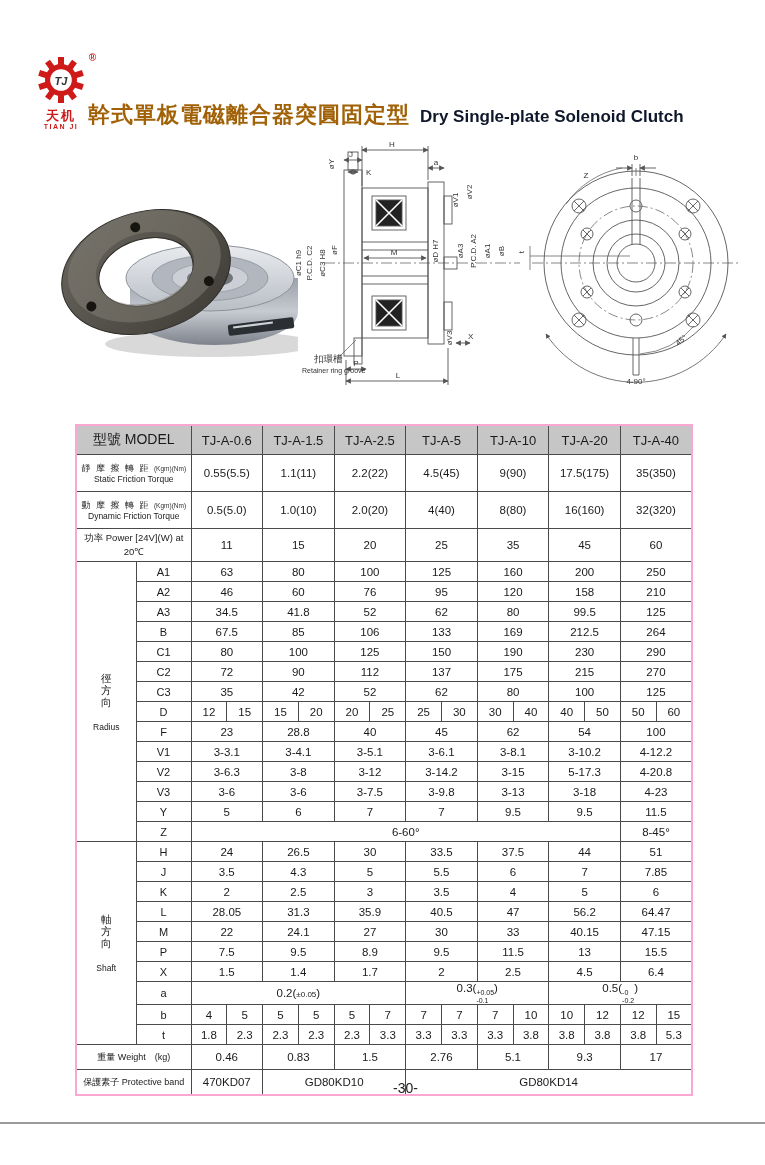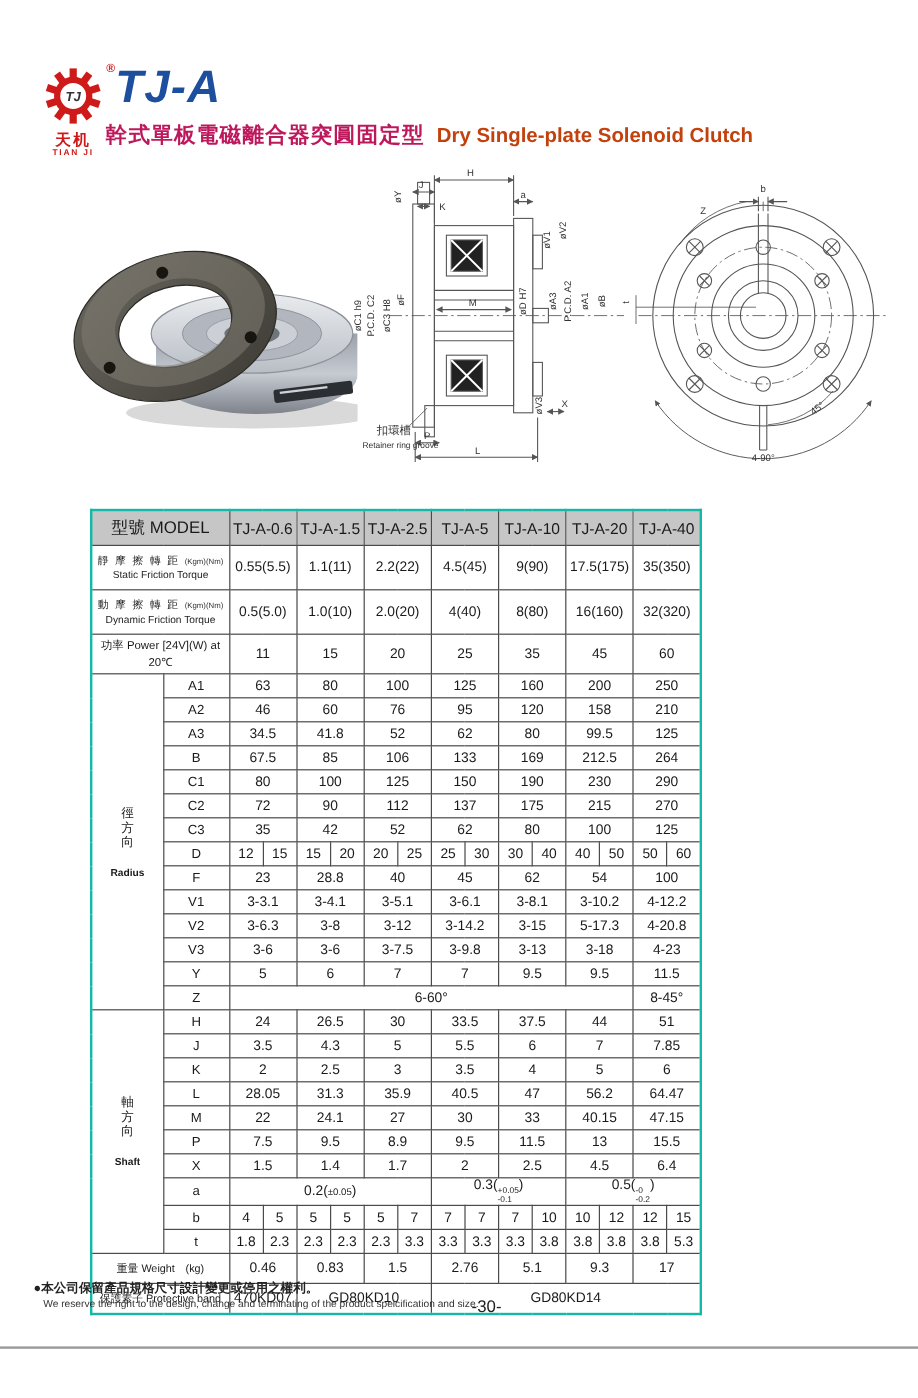--- a/index.html
+++ b/index.html
@@ -6,49 +6,49 @@
   #page{position:relative;width:765px;height:1165px;background:#fff;overflow:hidden;
         font-family:"Liberation Sans", sans-serif;color:#1a1a1a;}
 
   
   .logo{position:absolute;left:30px;top:56px;width:62px;text-align:center;}
   .logo .reg{position:absolute;right:-4px;top:-4px;font-size:10px;color:#cf1a1a;font-weight:bold;}
   .logo .zh{color:#cf1a1a;font-size:13px;font-weight:bold;letter-spacing:2px;line-height:13px;margin-top:1px;}
   .logo .rom{color:#cf1a1a;font-size:7px;font-weight:bold;letter-spacing:1.5px;line-height:9px;}
   .series{position:absolute;left:96px;top:52px;font-size:38px;font-style:italic;font-weight:800;color:#1d4f9e;letter-spacing:1px;}
   .subtitle{position:absolute;left:88px;top:100px;white-space:nowrap;}
-  .subtitle .zh{font-size:18px;font-weight:bold;color:#be185d;letter-spacing:1px;}
-  .subtitle .en{font-size:17px;font-weight:bold;color:#c2410c;margin-left:10px;}
+  .subtitle .zh{font-size:22px;font-weight:bold;color:#a16207;letter-spacing:1px;}
+  .subtitle .en{font-size:17px;font-weight:bold;color:#0f172a;margin-left:10px;}
 
   
   .draw{position:absolute;}
   svg text{font-family:"Liberation Sans", sans-serif;fill:#333;}
 
   
-  #spec-table{position:absolute;left:75px;top:424px;width:510px;border-collapse:collapse;
-              table-layout:fixed;border:2px solid #14b8a6;}
+  #spec-table{position:absolute;left:75px;top:424px;width:618px;border-collapse:collapse;
+              table-layout:fixed;border:2px solid #f9a8d4;}
   #spec-table td{border:1px solid #4a4a4a;text-align:center;vertical-align:middle;padding:0;overflow:hidden;}
   .c-grp{width:60px;}.c-prm{width:55px;}
   tr.r-head td{height:28px;background:#c6c6c6;font-size:13px;}
   tr.r-head td.lbl{font-size:14px;text-align:center;padding-left:0;}
   tr.r-torque td{height:36px;}
   tr.r-power td{height:32px;}
   tr.r-dim td{height:19px;}
   tr.r-wide td{height:24px;}
   td.lbl{text-align:left;padding-left:5px;}
   .t-zh{font-size:9px;letter-spacing:1.5px;line-height:11px;}
   .t-unit{font-size:6.5px;letter-spacing:0;color:#333;}
   .t-en{font-size:8.5px;line-height:10px;color:#222;}
   .p-lbl{font-size:9.5px;}
   .w-lbl{font-size:9px;}
   td.dim-name{font-size:11px;}
   td.val{font-size:11.5px;}
   td.grp{vertical-align:middle;}
   .g-zh{font-size:10.5px;width:12px;margin:0 auto;line-height:12px;word-break:break-all;}
-  .g-en{font-size:8.5px;margin-top:14px;font-weight:bold;}
+  .g-en{font-size:8.5px;margin-top:14px;}
   .sm{font-size:8px;}
   .stk{display:inline-flex;flex-direction:column;font-size:7px;line-height:7.5px;vertical-align:-3px;text-align:left;}
 
   
   .footer{position:absolute;left:28px;top:1068px;}
   .f-zh{font-size:10.5px;font-weight:bold;color:#222;line-height:13px;}
   .f-en{font-size:8.5px;color:#333;line-height:11px;padding-left:8px;}
   .pagenum{position:absolute;left:393px;top:1080px;font-size:14px;color:#222;}
   .rule{position:absolute;left:0;top:1122px;width:765px;height:2px;background:#9a9a9a;}
 </style>
@@ -76,21 +76,20 @@
       </g>
       <circle cx="24" cy="24" r="11.5" fill="#fff"></circle>
       <circle cx="24" cy="24" r="11.5" fill="none" stroke="#cf1a1a" stroke-width="1.4"></circle>
       <text x="24" y="28.5" text-anchor="middle" font-size="11" font-style="italic" font-weight="bold" fill="#cf1a1a">TJ</text>
     </svg>
     <span class="reg">®</span>
     <div class="zh">天机</div>
     <div class="rom">TIAN JI</div>
   </div>
 
-  <div class="series">TJ-A</div>
   <div class="subtitle">
     <span class="zh">幹式單板電磁離合器突圓固定型</span><span class="en">Dry Single-plate Solenoid Clutch</span>
   </div>
 
   <svg class="draw" style="left:50px;top:186px;" width="248" height="178" viewBox="0 0 248 178">
     <defs>
       <linearGradient id="topface" x1="0" y1="0" x2="0" y2="1">
         <stop offset="0" stop-color="#e9ebee"></stop>
           <stop offset="1" stop-color="#b9bec6"></stop>
       </linearGradient>
@@ -612,20 +611,16 @@
           <td colspan="2" class="lbl">
             <div class="w-lbl">保護素子 Protective band</div>
           </td>
           <td colspan="2" class="val">470KD07</td>
           <td colspan="4" class="val">GD80KD10</td>
           <td colspan="8" class="val">GD80KD14</td>
         </tr>
       </tbody>
   </table>
 
-  <div class="footer">
-    <div class="f-zh">●本公司保留產品規格尺寸設計變更或停用之權利。</div>
-    <div class="f-en">We reserve the right to the design, change and terminating of the product speicification and size.</div>
-  </div>
   <div class="pagenum">-30-</div>
   <div class="rule"></div>
 
 </div>
 
 </body></html>

